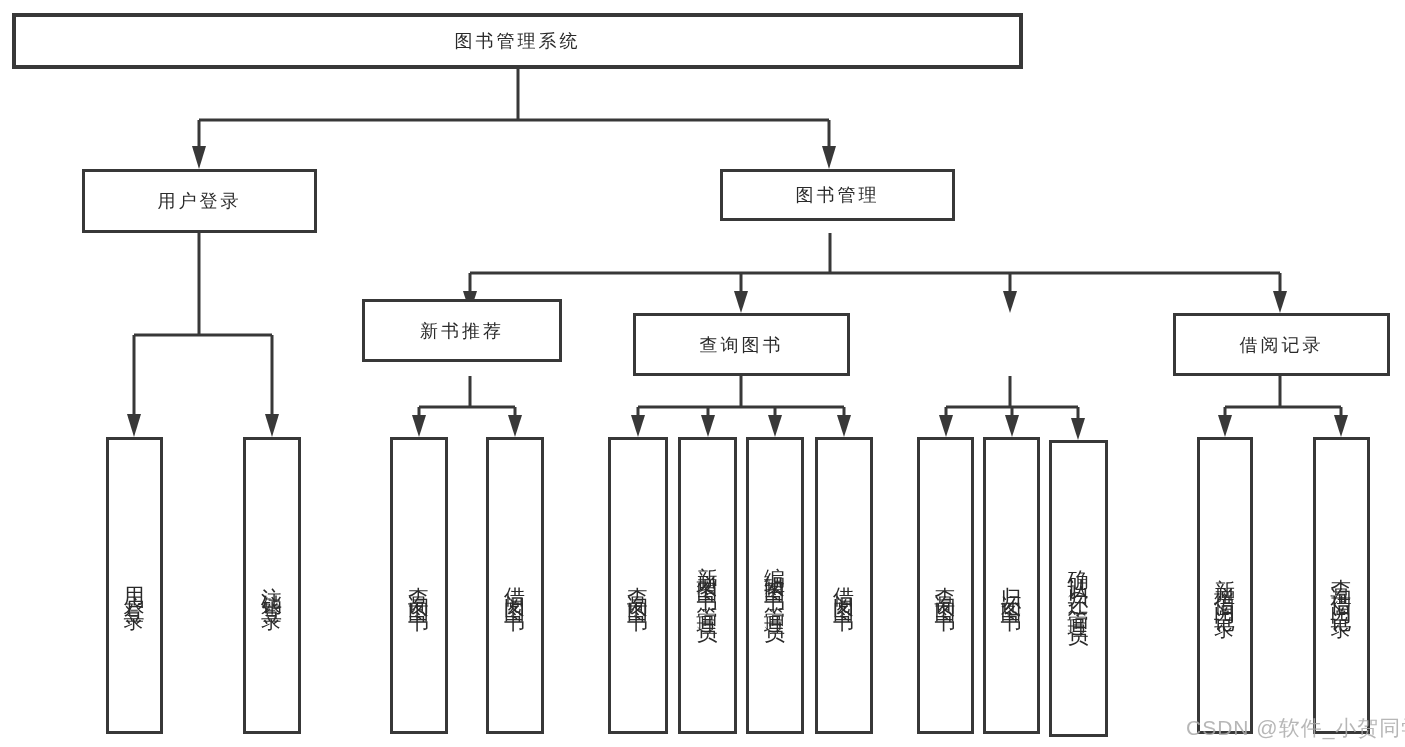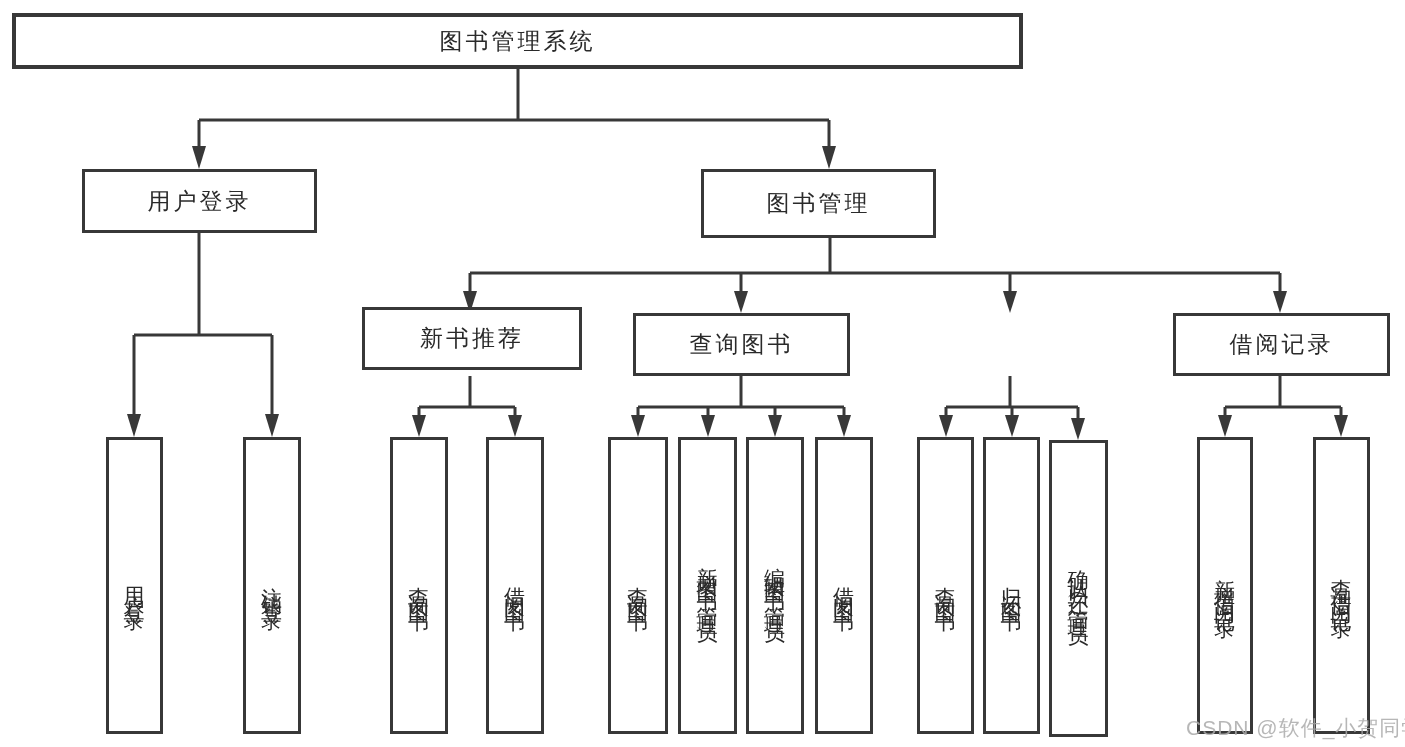--- a/index.html
+++ b/index.html
@@ -4,21 +4,21 @@
 <style>
   html,body{margin:0;padding:0;background:#ffffff;}
   .canvas{
     position:relative;width:1405px;height:747px;background:#ffffff;
     font-family:"Liberation Sans","DejaVu Sans",sans-serif;overflow:hidden;
   }
   .wires{position:absolute;left:0;top:0;z-index:0;}
   .hbox{
     position:absolute;box-sizing:border-box;background:#ffffff;
     border:3px solid #383838;display:flex;align-items:center;justify-content:center;
-    color:#2a2a2a;font-size:23px;letter-spacing:3px;z-index:1;white-space:nowrap;
+    color:#2a2a2a;font-size:18px;letter-spacing:3px;z-index:1;white-space:nowrap;
   }
   .hbox.root{border-width:4px;}
   .vbox{
     position:absolute;box-sizing:border-box;background:#ffffff;
     border:3px solid #383838;display:flex;align-items:center;justify-content:center;
     top:437px;height:297px;z-index:1;
   }
   .vbox span{
     writing-mode:vertical-rl;text-orientation:mixed;
     color:#2a2a2a;font-size:21px;letter-spacing:8px;line-height:1.1;
@@ -76,25 +76,25 @@
     </g>
   </svg>
 
   <div class="hbox root" style="left:12px;top:13px;width:1011px;height:56px">
     <span>图书管理系统</span>
   </div>
 
   <div class="hbox" style="left:82px;top:169px;width:235px;height:64px">
     <span>用户登录</span>
   </div>
-  <div class="hbox" style="left:701px;top:169px;width:235px;height:69px">
+  <div class="hbox" style="left:720px;top:169px;width:235px;height:52px">
     <span>图书管理</span>
   </div>
 
-  <div class="hbox" style="left:362px;top:307px;width:220px;height:63px">
+  <div class="hbox" style="left:362px;top:299px;width:200px;height:63px">
     <span>新书推荐</span>
   </div>
   <div class="hbox" style="left:633px;top:313px;width:217px;height:63px">
     <span>查询图书</span>
   </div>
   <div class="hbox" style="left:1173px;top:313px;width:217px;height:63px">
     <span>借阅记录</span>
   </div>
 
   <div class="vbox" style="left:106px;width:57px">

